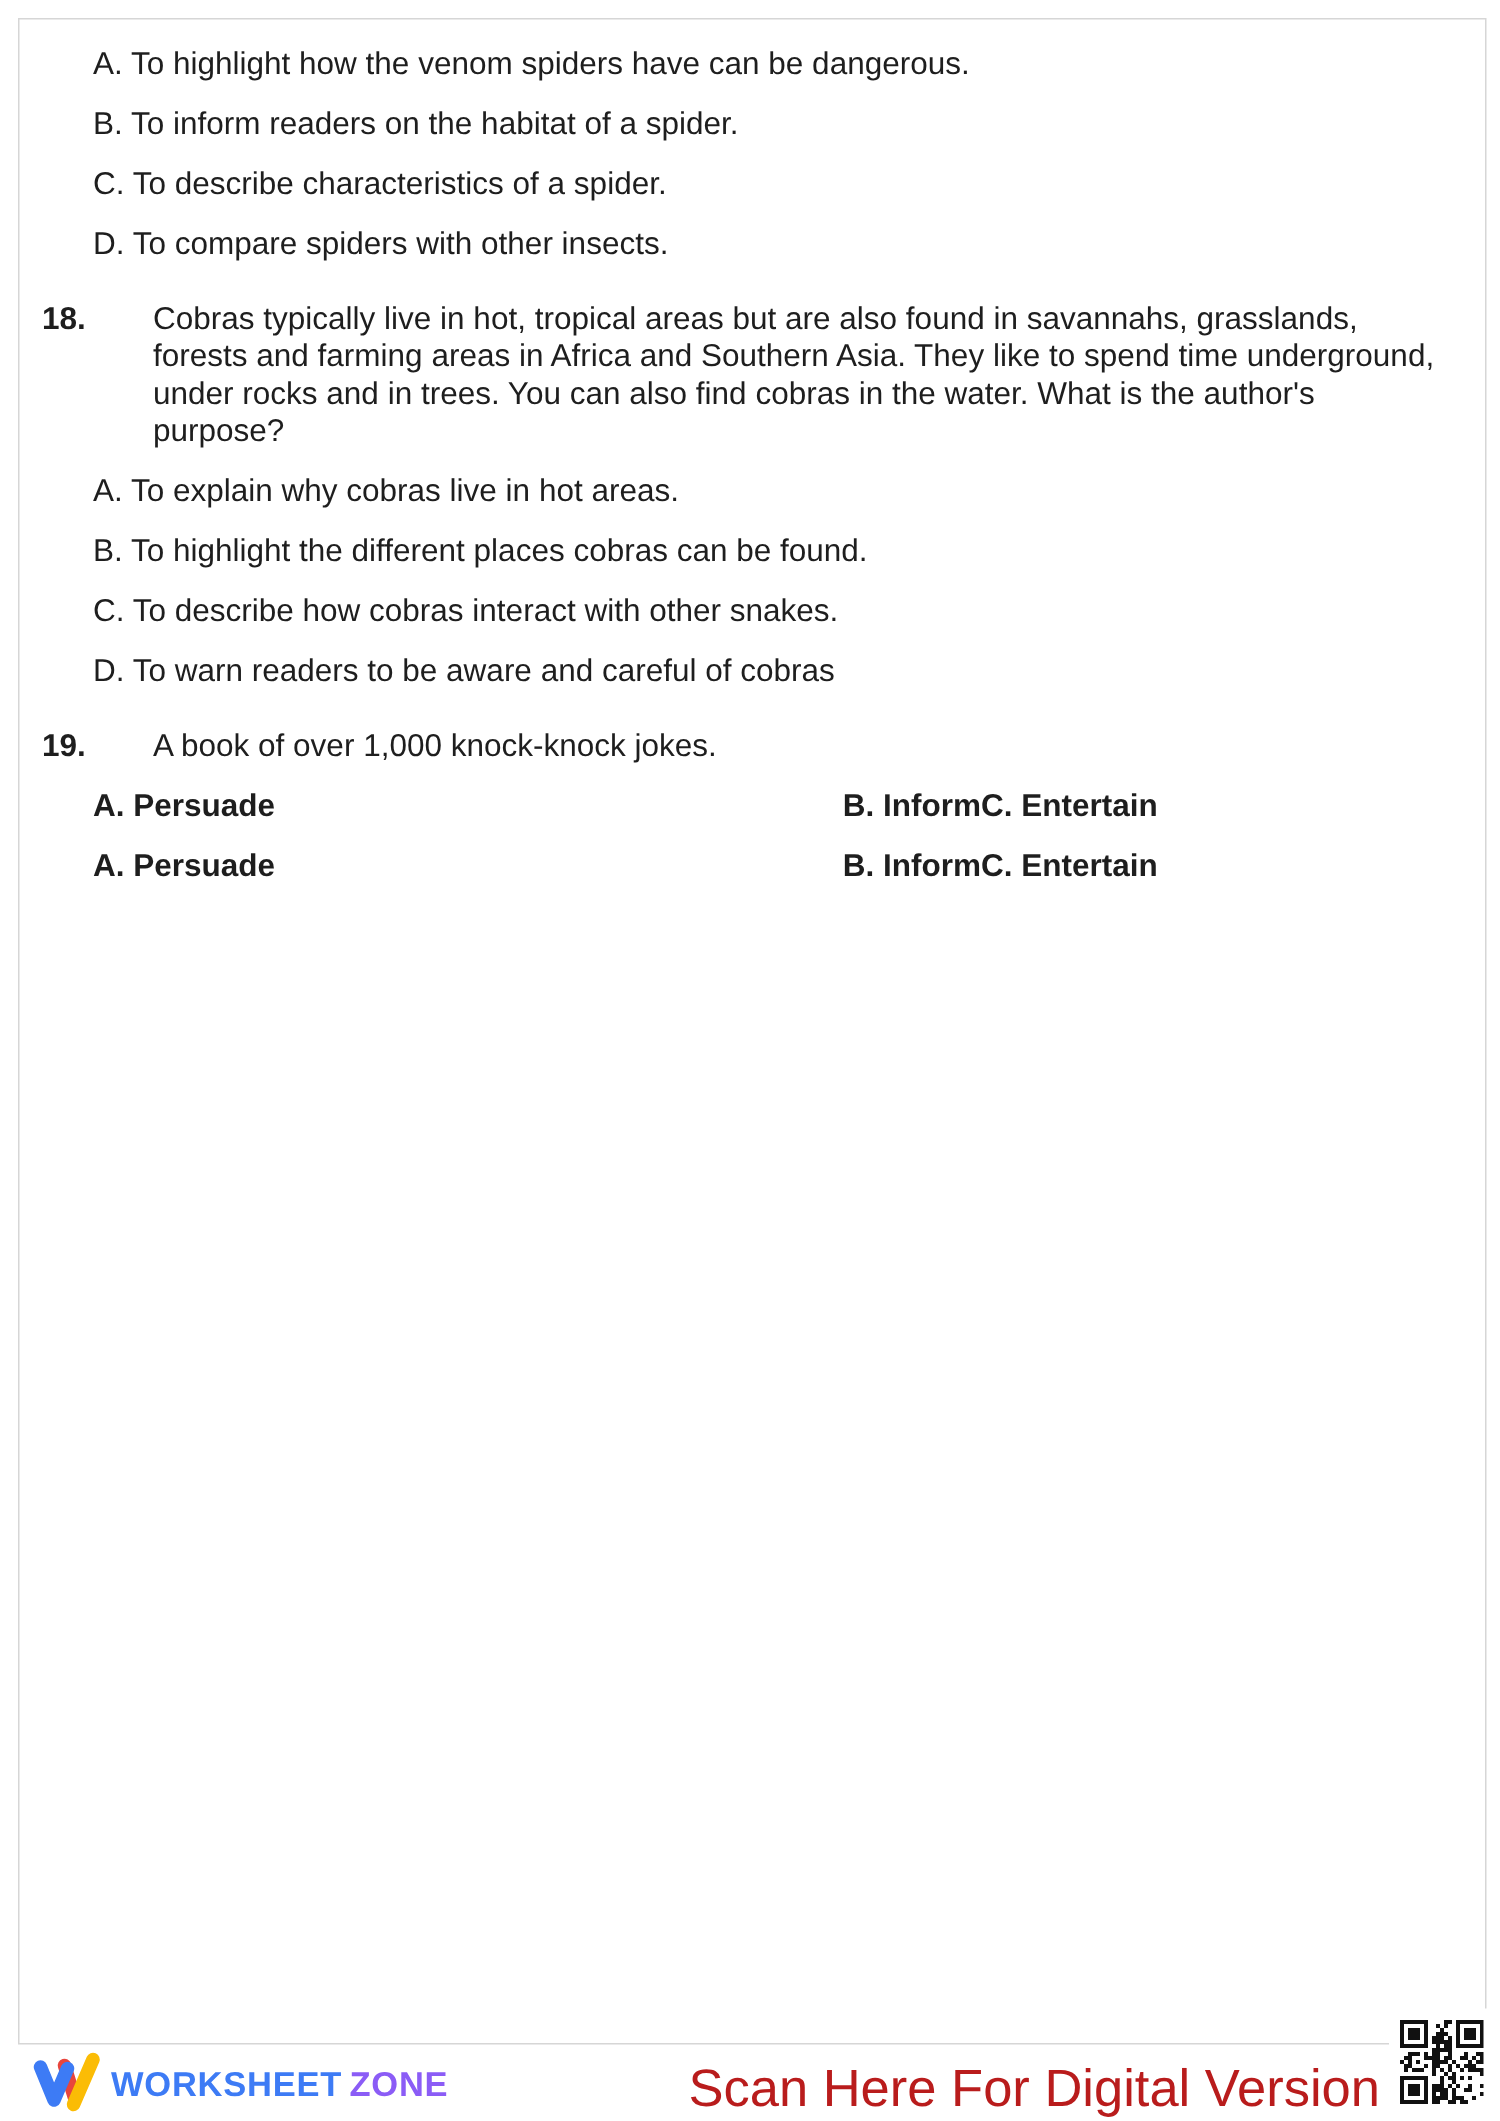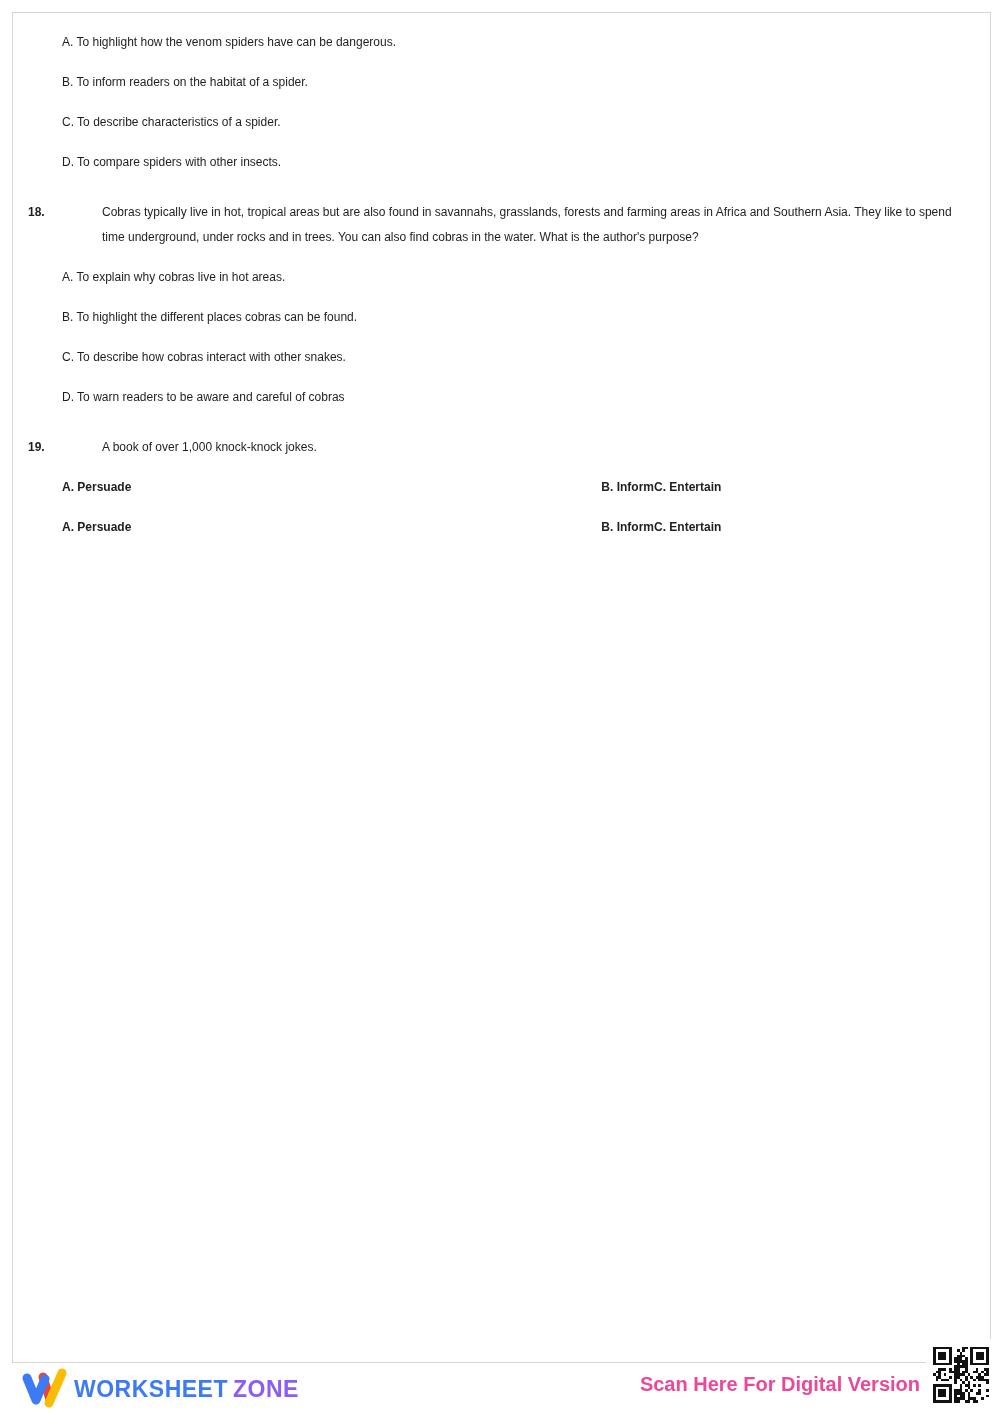--- a/index.html
+++ b/index.html
@@ -16,21 +16,21 @@
   
   .sheet {
     position: absolute;
     left: 12px; top: 12px;
     width: 979px; height: 1351px;
     border: 1px solid #d6d6d6;
     background: #fff;
   }
   .content {
     padding: 17px 28px 0 15px;
-    font-size: 12px;
+    font-size: 21px;
     color: #1e1e1e;
   }
 
   .opt {
     margin: 0 0 15px 34px;
     line-height: 25px;
   }
   .qrow {
     display: flex;
     margin: 25px 0 15px 0;
@@ -73,24 +73,23 @@
     letter-spacing: 0.5px;
     margin-left: 6px;
     white-space: nowrap;
   }
   .brand-word1 { color: #3d7bf5; }
   .brand-word2 { color: #8b5cf6; margin-left: 5px; }
 
   .scan-text {
     position: absolute;
     right: 80px; top: 10px;
-    font-size: 20px;
-    color: #ec4899;
+    font-size: 35px;
+    color: #b91c1c;
     white-space: nowrap;
-    font-weight: bold;
   }
 
   .qr-box {
     position: absolute;
     left: 926px; top: 1339px;
     width: 70px; height: 73px;
     background: #fff;
     padding: 7px 7px 9px 7px;
     z-index: 5;
   }

